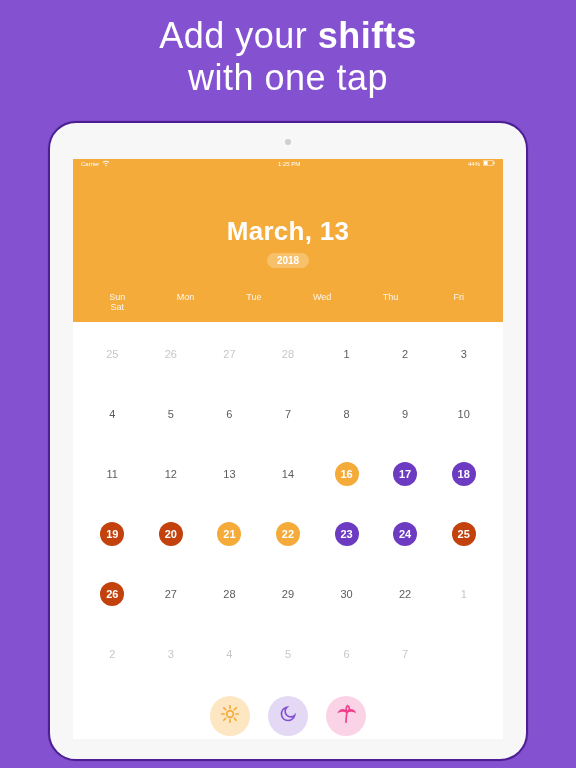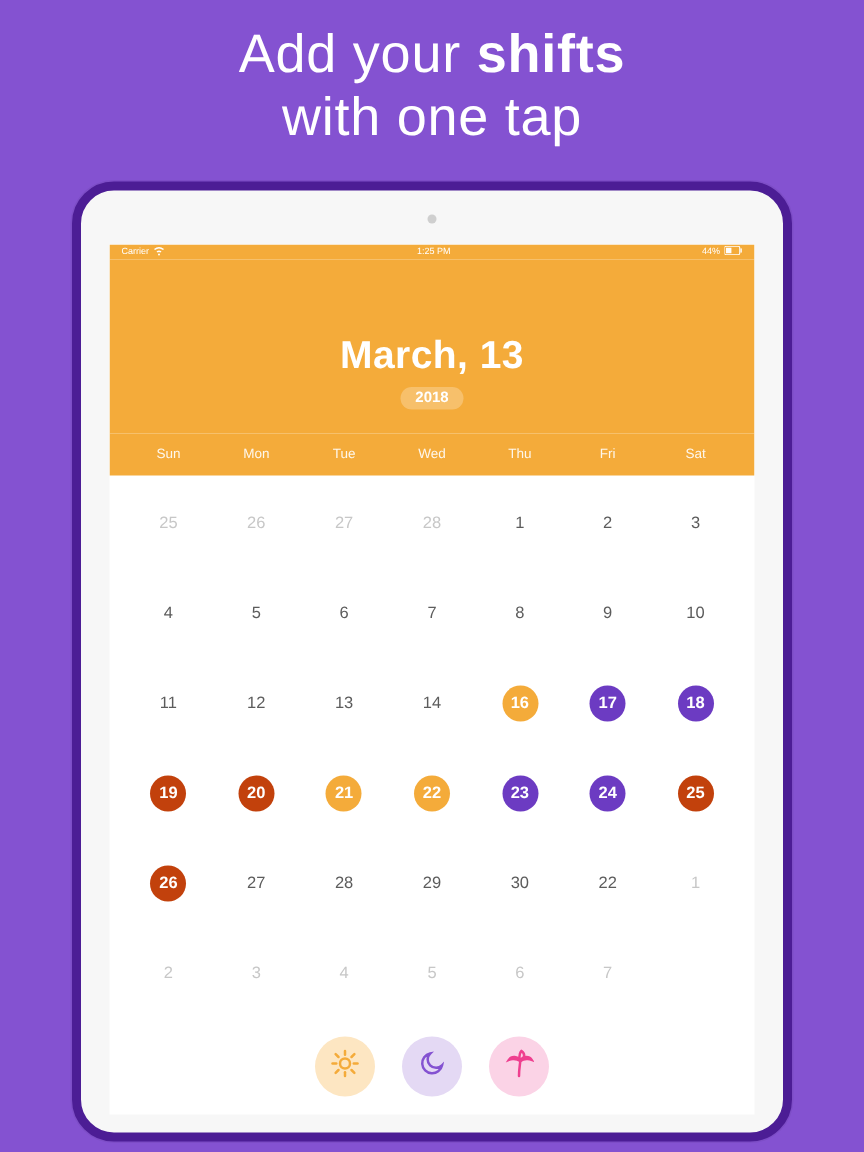--- a/index.html
+++ b/index.html
@@ -12,21 +12,21 @@
   .promo { color: #fff; text-align: center; font-weight: 300; margin-top: 15px; letter-spacing: 0.5px; }
   .promo .line1 { font-size: 36px; }
   .promo .line2 { font-size: 36px; }
   .promo b { font-weight: 600; }
 
   .ipad-frame {
     margin-top: 22px;
     width: 480px; height: 640px;
     background: #f7f7f7;
     border-radius: 28px;
-    border: 6px solid #4c1d95;
+    border: 2px solid #4c1d95;
     box-shadow: 0 0 0 1px rgba(0,0,0,0.05);
     position: relative;
     display: flex; align-items: flex-start; justify-content: center;
     padding-top: 36px;
   }
   .camera { position: absolute; top: 16px; left: 50%; transform: translateX(-50%); width: 6px; height: 6px; border-radius: 50%; background: #cfcfcf; }
 
   .screen {
     width: 430px; height: 580px;
     background: #fff;
@@ -49,21 +49,21 @@
     padding: 48px 0 16px 0;
   }
   .header-date { font-size: 26px; font-weight: 600; letter-spacing: 0.3px; }
   .header-year {
     display: inline-block; margin-top: 6px;
     background: rgba(255,255,255,0.25);
     color: #fff; font-size: 10px; font-weight: 600;
     padding: 2px 10px; border-radius: 8px;
   }
   .weekday-row {
-    display: grid; grid-template-columns: repeat(7,1fr);
+    display: grid; grid-template-columns: repeat(6,1fr);
     background: #f4ab3a; color: rgba(255,255,255,0.9);
     font-size: 9px; text-align: center; padding: 8px 10px 10px 10px;
   }
 
   .grid {
     flex: 1;
     display: grid; grid-template-columns: repeat(7,1fr);
     grid-auto-rows: 44px;
     padding: 10px 10px 6px 10px;
     row-gap: 16px;

